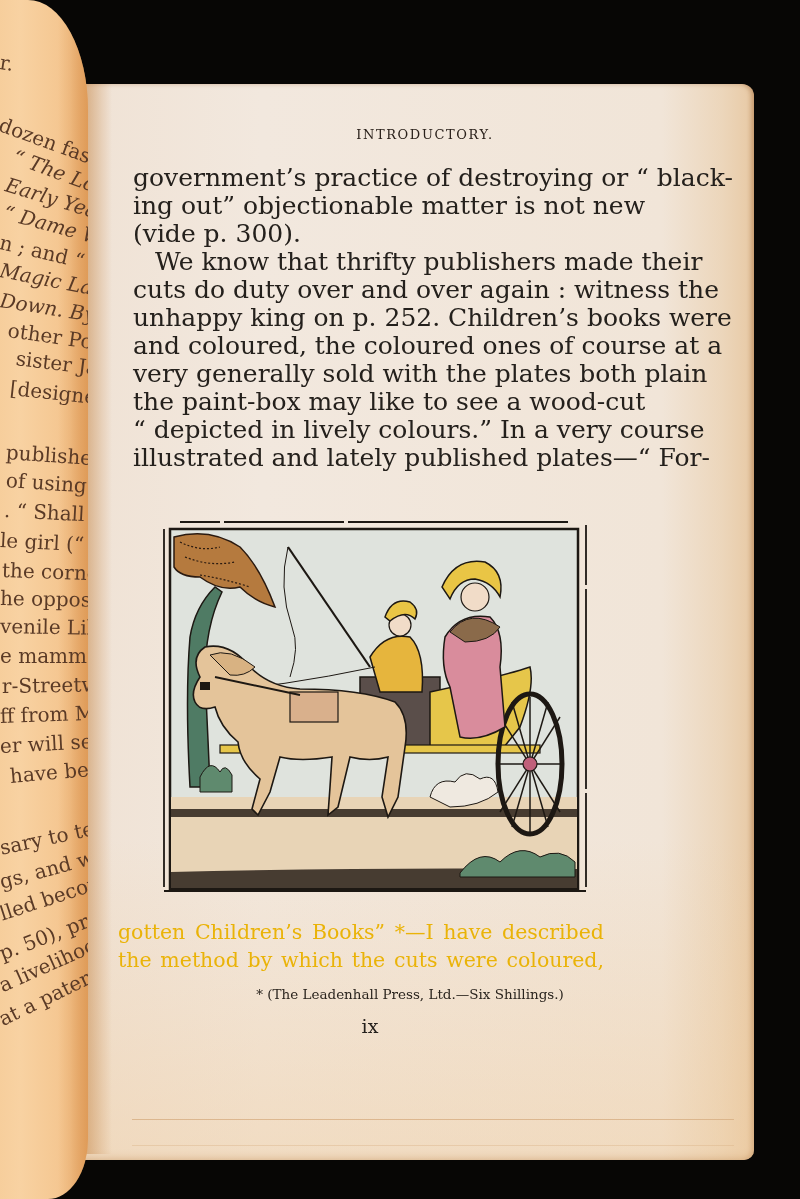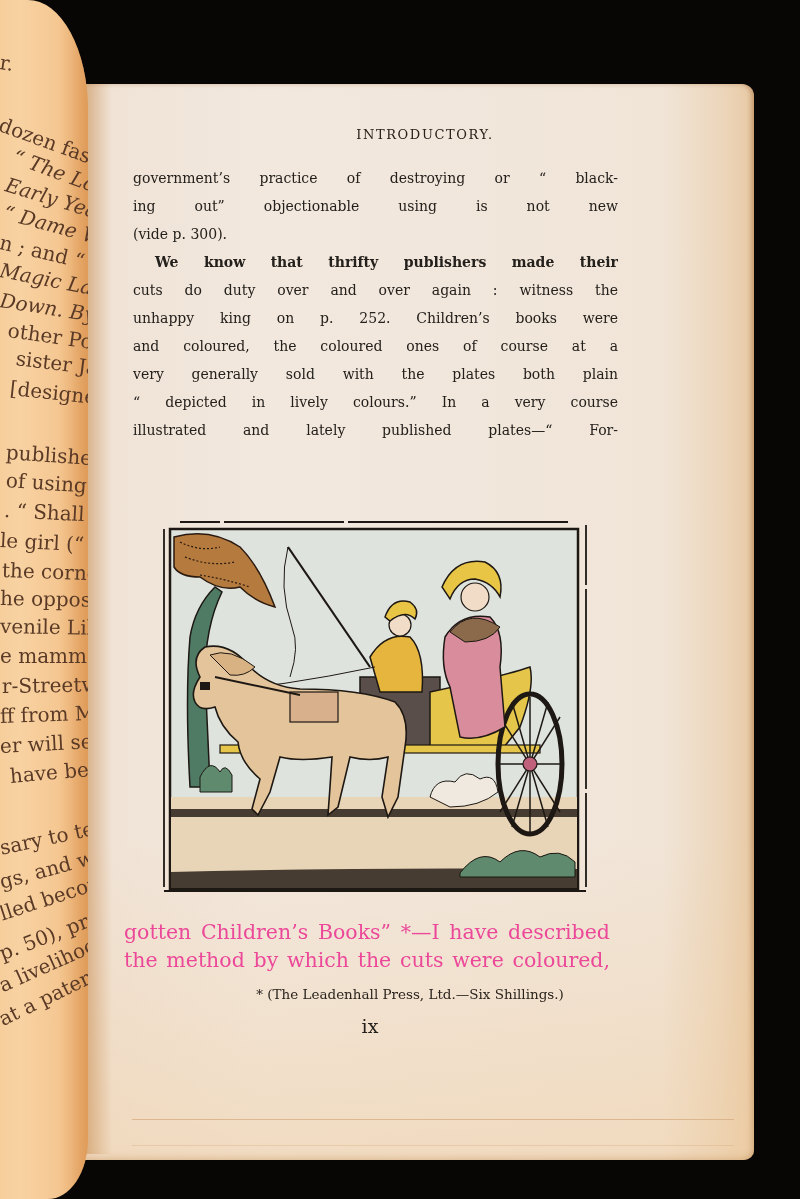--- a/index.html
+++ b/index.html
@@ -48,35 +48,35 @@
     z-index:1;
   }
   
   .running-head {
     position:absolute; left:0; width:100%; top:127px; text-align:center;
     font-size:13px; letter-spacing:1.6px; color:#2a211b;
     margin-left:25px;
   }
   .text-block {
     position:absolute; left:133px; width:485px; top:164px;
-    color:#24201c; font-size:14px; line-height:28px;
+    color:#24201c; font-size:25px; line-height:28px;
     text-align:justify;
   }
   .line { display:block; text-align:justify; text-align-last:justify; white-space:nowrap; }
   .line.short { text-align-last:left; }
-  .line.indent { padding-left:22px;font-weight:bold; }
+  .line.indent { padding-left:22px; }
   .it { }
   
   .illustration {
     position:absolute; left:160px; top:517px; width:430px; height:380px;
   }
   .illustration svg { width:100%; height:100%; display:block; }
   .text-block-2 {
-    position:absolute; left:124px; width:486px; top:918px;
-    color:#ec4899; font-size:20.5px; line-height:28px;
+    position:absolute; left:118px; width:486px; top:918px;
+    color:#eab308; font-size:20.5px; line-height:28px;
   }
   .footnote {
     position:absolute; left:0; width:100%; top:986px; text-align:center;
     font-size:13.5px; color:#2a241e; margin-left:10px;
   }
   .folio {
     position:absolute; left:0; width:100%; top:1015px; text-align:center;
     font-size:19px; color:#24201c; margin-left:-30px;
   }
 </style>
@@ -119,27 +119,28 @@
   <span class="left-line" style="left:40px;top:902px;transform:rotate(-18deg);">lled becomes</span>
   <span class="left-line" style="left:40px;top:942px;transform:rotate(-21deg);">p. 50), pro</span>
   <span class="left-line" style="left:40px;top:974px;transform:rotate(-24deg);">a livelihood</span>
   <span class="left-line" style="left:40px;top:1008px;transform:rotate(-26deg);">at a paternal</span>
 </div>
 
 <div class="running-head">INTRODUCTORY.</div>
 
 <div class="text-block">
   <span class="line">government’s practice of destroying or “ black-</span>
-  <span class="line">ing out” objectionable using is not new</span>
+  <span class="line">ing out” objectionable matter is not new</span>
   <span class="line short">(vide p. 300).</span>
   <span class="line indent">We know that thrifty publishers made their</span>
   <span class="line">cuts do duty over and over again : witness the</span>
   <span class="line">unhappy king on p. 252. Children’s books were</span>
   <span class="line">and coloured, the coloured ones of course at a</span>
   <span class="line">very generally sold with the plates both plain</span>
+  <span class="line">the paint-box may like to see a wood-cut</span>
   <span class="line">“ depicted in lively colours.” In a very course</span>
   <span class="line"><span>illustrated and lately published plates—“ </span><span class="it">For-</span></span>
 </div>
 
 <div class="illustration">
   <svg viewBox="0 0 430 380" xmlns="http://www.w3.org/2000/svg">
 
     <line x1="20" y1="5" x2="420" y2="5" stroke="#1d1813" stroke-width="1.8" stroke-dasharray="40 4 120 4 220"></line>
     <line x1="4" y1="12" x2="4" y2="370" stroke="#1d1813" stroke-width="1.8"></line>
     <line x1="426" y1="8" x2="426" y2="370" stroke="#1d1813" stroke-width="1.8" stroke-dasharray="60 4 200 4 100"></line>

